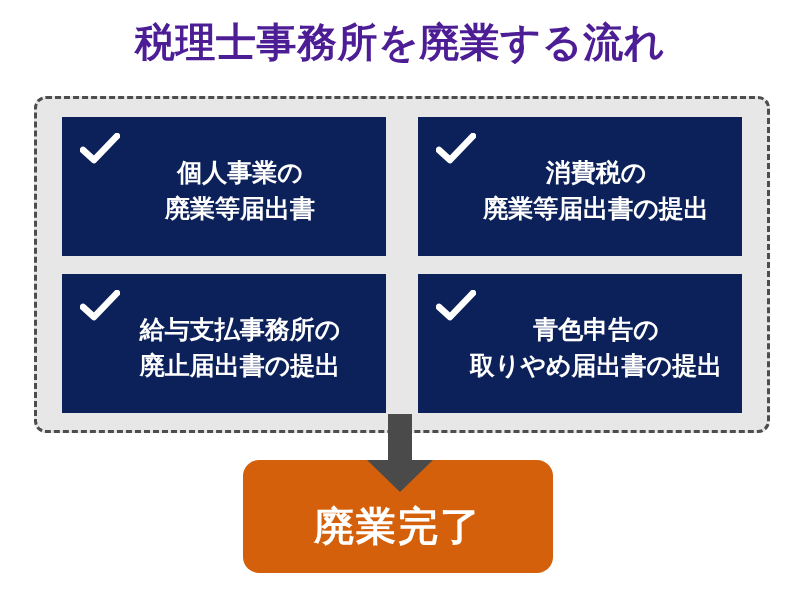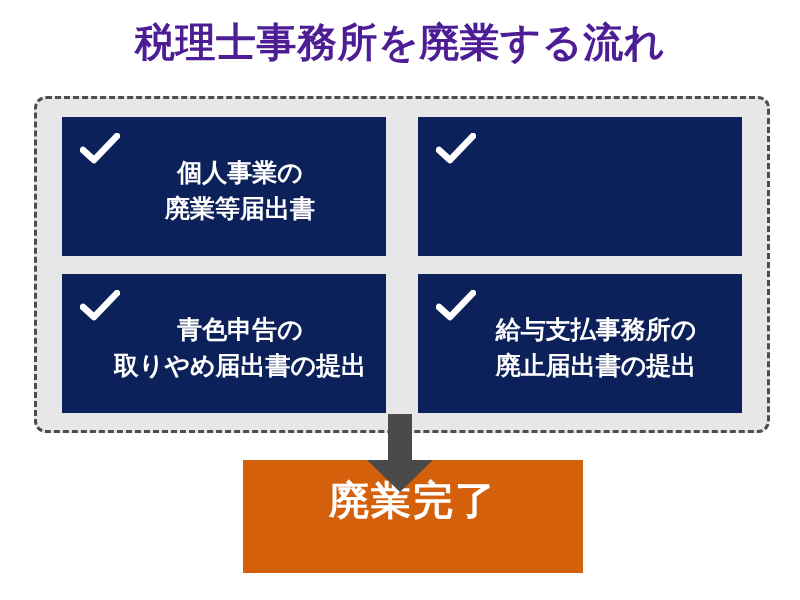--- a/index.html
+++ b/index.html
@@ -99,25 +99,27 @@
     width: 66px;
     height: 78px;
   }
   #flow-arrow svg { display: block; width: 100%; height: 100%; }
 
   
   #result-box {
     position: absolute;
     left: 243px;
     top: 460px;
-    width: 340px;
+    width: 310px;
     height: 113px;
     background: #d4600b;
     display: flex;
+    align-items: center;
     justify-content: center;
+    border-radius: 16px;
   }
   #result-label {
     color: #ffffff;
     font-size: 40px;
     font-weight: bold;
     letter-spacing: 2px;
     line-height: 1.1;
     margin-top: 18px;
     white-space: nowrap;
   }
@@ -140,40 +142,42 @@
     <span class="step-label">個人事業の
 廃業等届出書</span>
   </div>
 
   <div class="step-box">
     <span class="check-icon">
       <svg viewBox="0 0 40 34" aria-hidden="true">
         <path d="M3 17 L14 27 L37 3" fill="none" stroke="#ffffff" stroke-width="6.5" stroke-linecap="round" stroke-linejoin="round"></path>
       </svg>
     </span>
+    <span class="step-label">消費税の
+廃業等届出書の提出</span>
+  </div>
+
+  <div class="step-box wide">
+    <span class="check-icon">
+      <svg viewBox="0 0 40 34" aria-hidden="true">
+        <path d="M3 17 L14 27 L37 3" fill="none" stroke="#ffffff" stroke-width="6.5" stroke-linecap="round" stroke-linejoin="round"></path>
+      </svg>
+    </span>
+    <span class="step-label">給与支払事務所の
+廃止届出書の提出</span>
   </div>
 
   <div class="step-box wide">
     <span class="check-icon">
       <svg viewBox="0 0 40 34" aria-hidden="true">
         <path d="M3 17 L14 27 L37 3" fill="none" stroke="#ffffff" stroke-width="6.5" stroke-linecap="round" stroke-linejoin="round"></path>
       </svg>
     </span>
     <span class="step-label">青色申告の
 取りやめ届出書の提出</span>
-  </div>
-
-  <div class="step-box wide">
-    <span class="check-icon">
-      <svg viewBox="0 0 40 34" aria-hidden="true">
-        <path d="M3 17 L14 27 L37 3" fill="none" stroke="#ffffff" stroke-width="6.5" stroke-linecap="round" stroke-linejoin="round"></path>
-      </svg>
-    </span>
-    <span class="step-label">給与支払事務所の
-廃止届出書の提出</span>
   </div>
 
 </div>
 
 <div id="result-box">
   <span id="result-label">廃業完了</span>
 </div>
 
 <div id="flow-arrow">
   <svg viewBox="0 0 66 78" aria-hidden="true">

